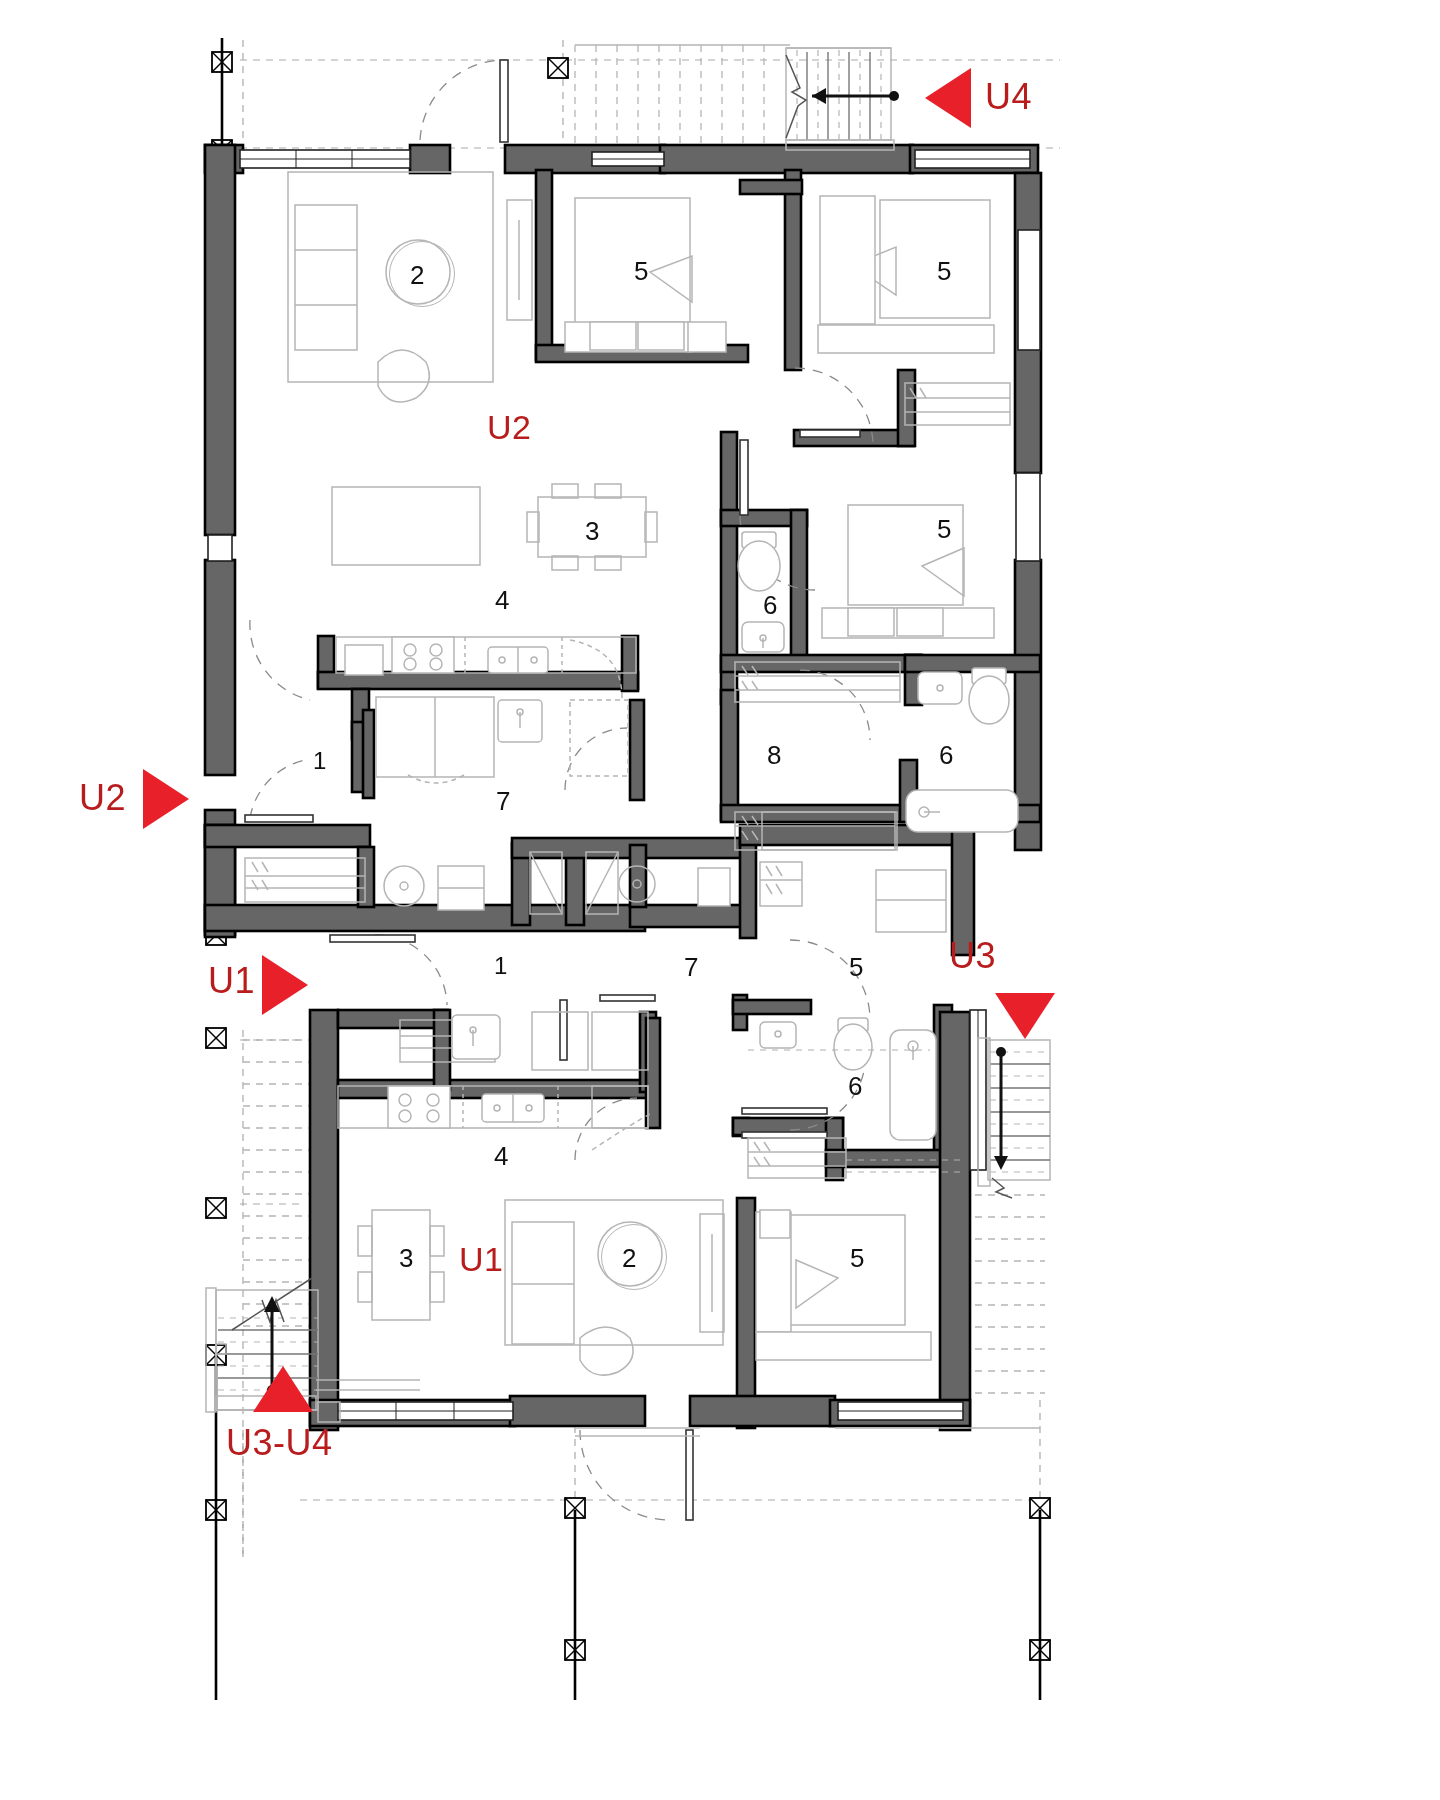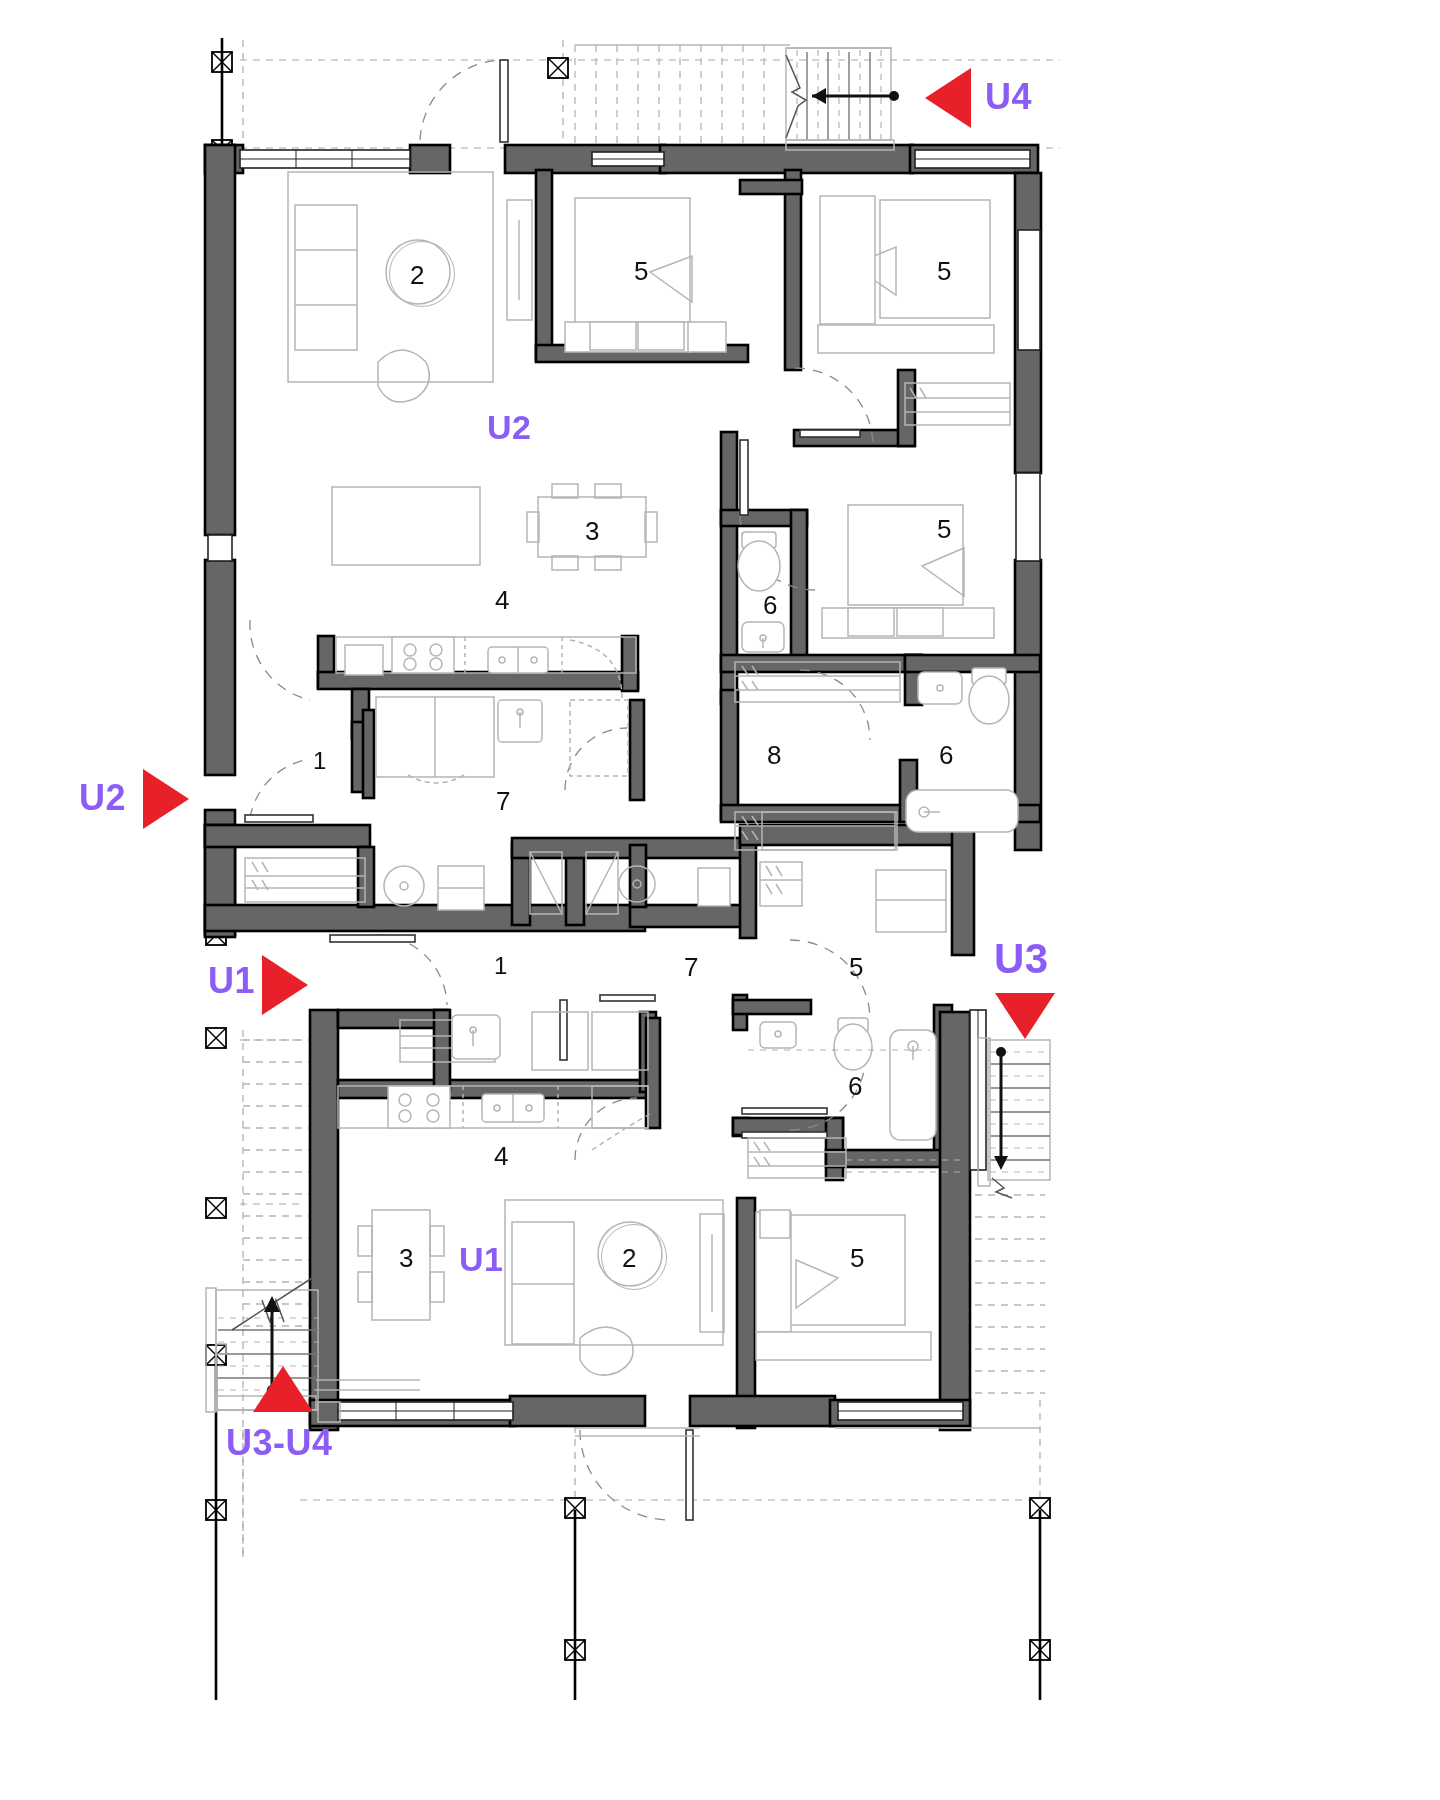--- a/index.html
+++ b/index.html
@@ -2,21 +2,21 @@
 <html><head>
 <meta charset="utf-8">
 <style>
   html,body{margin:0;padding:0;background:#ffffff;}
   body{
     font-family:"Liberation Sans", sans-serif;
     width:1440px;height:1800px;position:relative;overflow:hidden;
   }
   #plan{position:absolute;left:0;top:0;width:1440px;height:1800px;}
   .unit-label{
-    position:absolute;font-weight:bold;color:#8b5cf6;
+    position:absolute;font-weight:normal;color:#b91c1c;
     letter-spacing:0.5px;white-space:nowrap;
   }
   .room-num{
     position:absolute;color:#111;font-weight:normal;
     white-space:nowrap;
   }
   .tri{position:absolute;width:0;height:0;}
   .tri-right{border-top:30px solid transparent;border-bottom:30px solid transparent;border-left:46px solid #e8202a;}
   .tri-left{border-top:30px solid transparent;border-bottom:30px solid transparent;border-right:46px solid #e8202a;}
   .tri-down{border-left:30px solid transparent;border-right:30px solid transparent;border-top:46px solid #e8202a;}
@@ -583,21 +583,21 @@
 </svg>
 
 <div id="labels">
     <div class="unit-label" style="left: 985px; top: 76px; font-size: 36px;">U4</div>
     <div class="tri tri-left" style="left: 925px; top: 68px;"></div>
     <div class="unit-label" style="left: 487px; top: 408px; font-size: 34px;">U2</div>
     <div class="unit-label" style="left: 79px; top: 777px; font-size: 36px;">U2</div>
     <div class="tri tri-right" style="left: 143px; top: 769px;"></div>
     <div class="unit-label" style="left: 208px; top: 960px; font-size: 36px;">U1</div>
     <div class="tri tri-right" style="left: 262px; top: 955px;"></div>
-    <div class="unit-label" style="left: 994px; top: 935px; font-size: 42px;">U3</div>
+    <div class="unit-label" style="left: 949px; top: 935px; font-size: 36px;">U3</div>
     <div class="tri tri-down" style="left: 995px; top: 993px;"></div>
     <div class="unit-label" style="left: 459px; top: 1240px; font-size: 34px;">U1</div>
     <div class="unit-label" style="left: 226px; top: 1422px; font-size: 36px;">U3-U4</div>
     <div class="tri tri-up" style="left: 253px; top: 1366px;"></div>
     <div style="position: absolute; border: 1.5px solid rgb(181, 181, 181); border-radius: 50%; width: 64px; height: 64px; left: 389px; top: 241px;"></div>
     <div class="room-num" style="left: 410px; top: 260px; font-size: 26px;">2</div>
     <div class="room-num" style="left: 634px; top: 256px; font-size: 26px;">5</div>
     <div class="room-num" style="left: 937px; top: 256px; font-size: 26px;">5</div>
     <div class="room-num" style="left: 585px; top: 516px; font-size: 26px;">3</div>
     <div class="room-num" style="left: 937px; top: 514px; font-size: 26px;">5</div>

